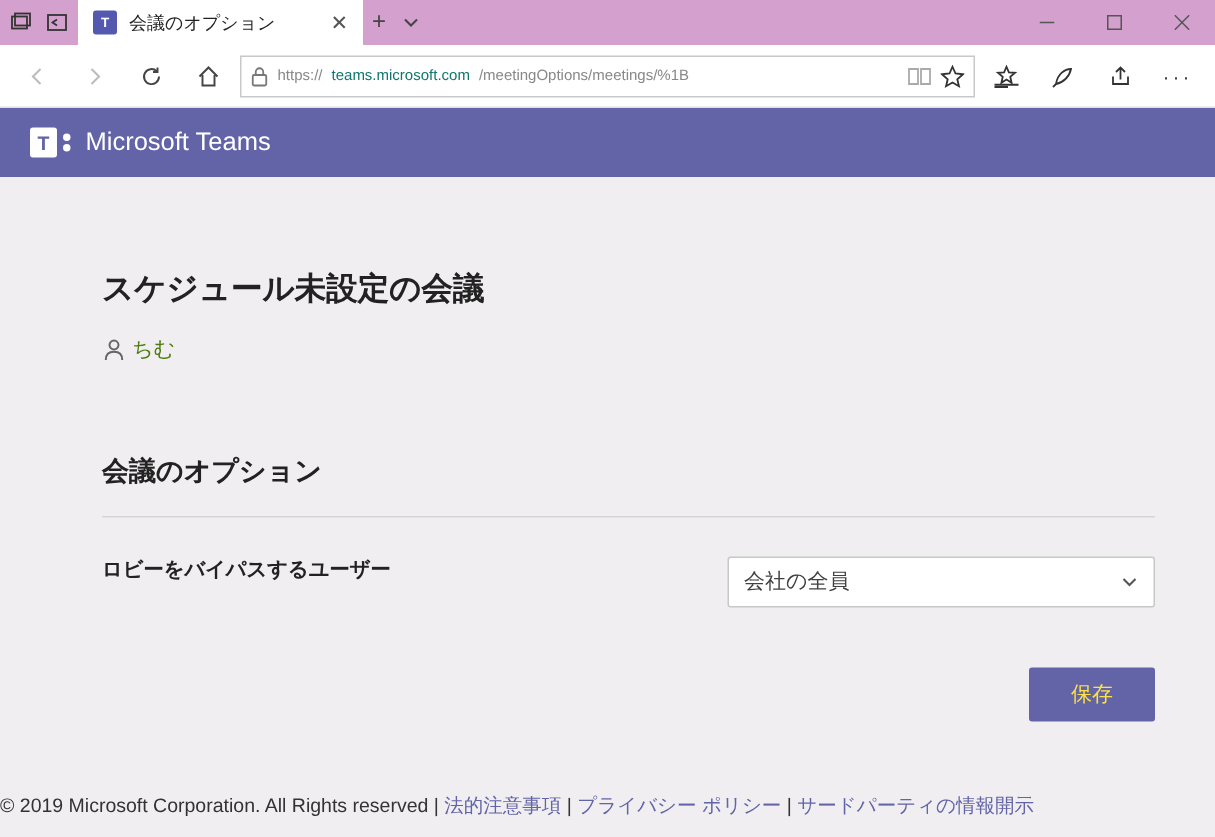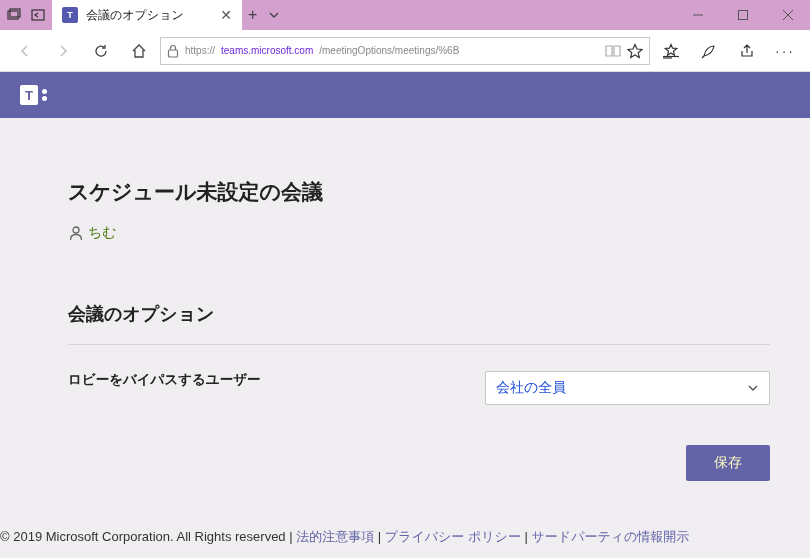--- a/index.html
+++ b/index.html
@@ -86,21 +86,21 @@
     height: 28px;
     border: 1px solid #c8c8c8;
     background:#fff;
     display:flex; align-items:center;
     padding: 0 6px;
     gap:6px;
     color:#555;
     font-size:10px;
     overflow:hidden;
   }
-  .url-host { color:#6d28d9; }
+  .url-host { color:#0f766e; }
   .url-path { color:#888; white-space:nowrap; }
   .url-lock { color:#777; }
   .url-actions { display:flex; align-items:center; gap:6px; margin-left:auto; }
   .teams-header {
     background: #6264a7;
     height: 46px;
     display:flex;
     align-items:center;
     padding: 0 20px;
     gap: 10px;
@@ -165,29 +165,29 @@
     font-weight: 700;
   }
   .select {
     width: 285px;
     height: 34px;
     border: 1px solid #c8c8c8;
     background:#fff;
     display:flex; align-items:center; justify-content:space-between;
     padding: 0 10px;
     font-size: 14px;
-    color:#1d4ed8;
+    color:#404040;
     border-radius:2px;
   }
   .actions {
     display:flex; justify-content:flex-end;
   }
   .btn-primary {
     background:#6264a7;
-    color:#fef9c3;
+    color:#fde047;
     border:none;
     padding: 9px 28px;
     font-size:14px;
     border-radius:2px;
   }
   .footer {
     position: absolute;
     bottom: 12px;
     width: 810px;
     font-size: 13px;
@@ -272,21 +272,21 @@
   </div>
   <div class="urlbox">
     <span class="url-lock">
       <svg width="12" height="14" viewBox="0 0 12 14">
           <rect x="1.5" y="6" width="9" height="7" rx="1" fill="none" stroke="currentColor" stroke-width="1.2"></rect>
           <path d="M3.5 6 V4 a2.5 2.5 0 0 1 5 0 V6" fill="none" stroke="currentColor" stroke-width="1.2"></path>
         </svg>
     </span>
     <span style="color:#888">https://</span>
       <span class="url-host">teams.microsoft.com</span>
-      <span class="url-path">/meetingOptions/meetings/%6B</span>
+      <span class="url-path">/meetingOptions/meetings/%1B</span>
     <div class="url-actions">
       <span style="color:#aaa">
         <svg width="16" height="14" viewBox="0 0 16 14">
             <path d="M1 2 H7 V12 H1 Z M9 2 H15 V12 H9 Z" fill="none" stroke="currentColor" stroke-width="1.2"></path>
           </svg>
       </span>
       <span>
         <svg width="16" height="16" viewBox="0 0 16 16">
             <path d="M8 1.5 L10 6 L15 6.5 L11.2 9.8 L12.3 14.5 L8 12 L3.7 14.5 L4.8 9.8 L1 6.5 L6 6 Z" fill="none" stroke="#333" stroke-width="1.2"></path>
           </svg>
@@ -315,20 +315,21 @@
 </div>
 
 <div class="teams-header">
   <div class="teams-logo">
     <div class="teams-logo-t">T</div>
     <div class="teams-logo-ppl">
       <div class="ppl-dot"></div>
       <div class="ppl-dot"></div>
     </div>
   </div>
+  <div class="teams-title">Microsoft Teams</div>
 </div>
 
 <div class="page">
   <div class="h1">スケジュール未設定の会議</div>
   <div class="organizer">
     <span class="person-icon">
       <svg width="16" height="16" viewBox="0 0 16 16">
           <circle cx="8" cy="5" r="3" fill="none" stroke="currentColor" stroke-width="1.3"></circle>
           <path d="M2.5 15 C2.5 11 5 9.5 8 9.5 C11 9.5 13.5 11 13.5 15" fill="none" stroke="currentColor" stroke-width="1.3"></path>
         </svg>

